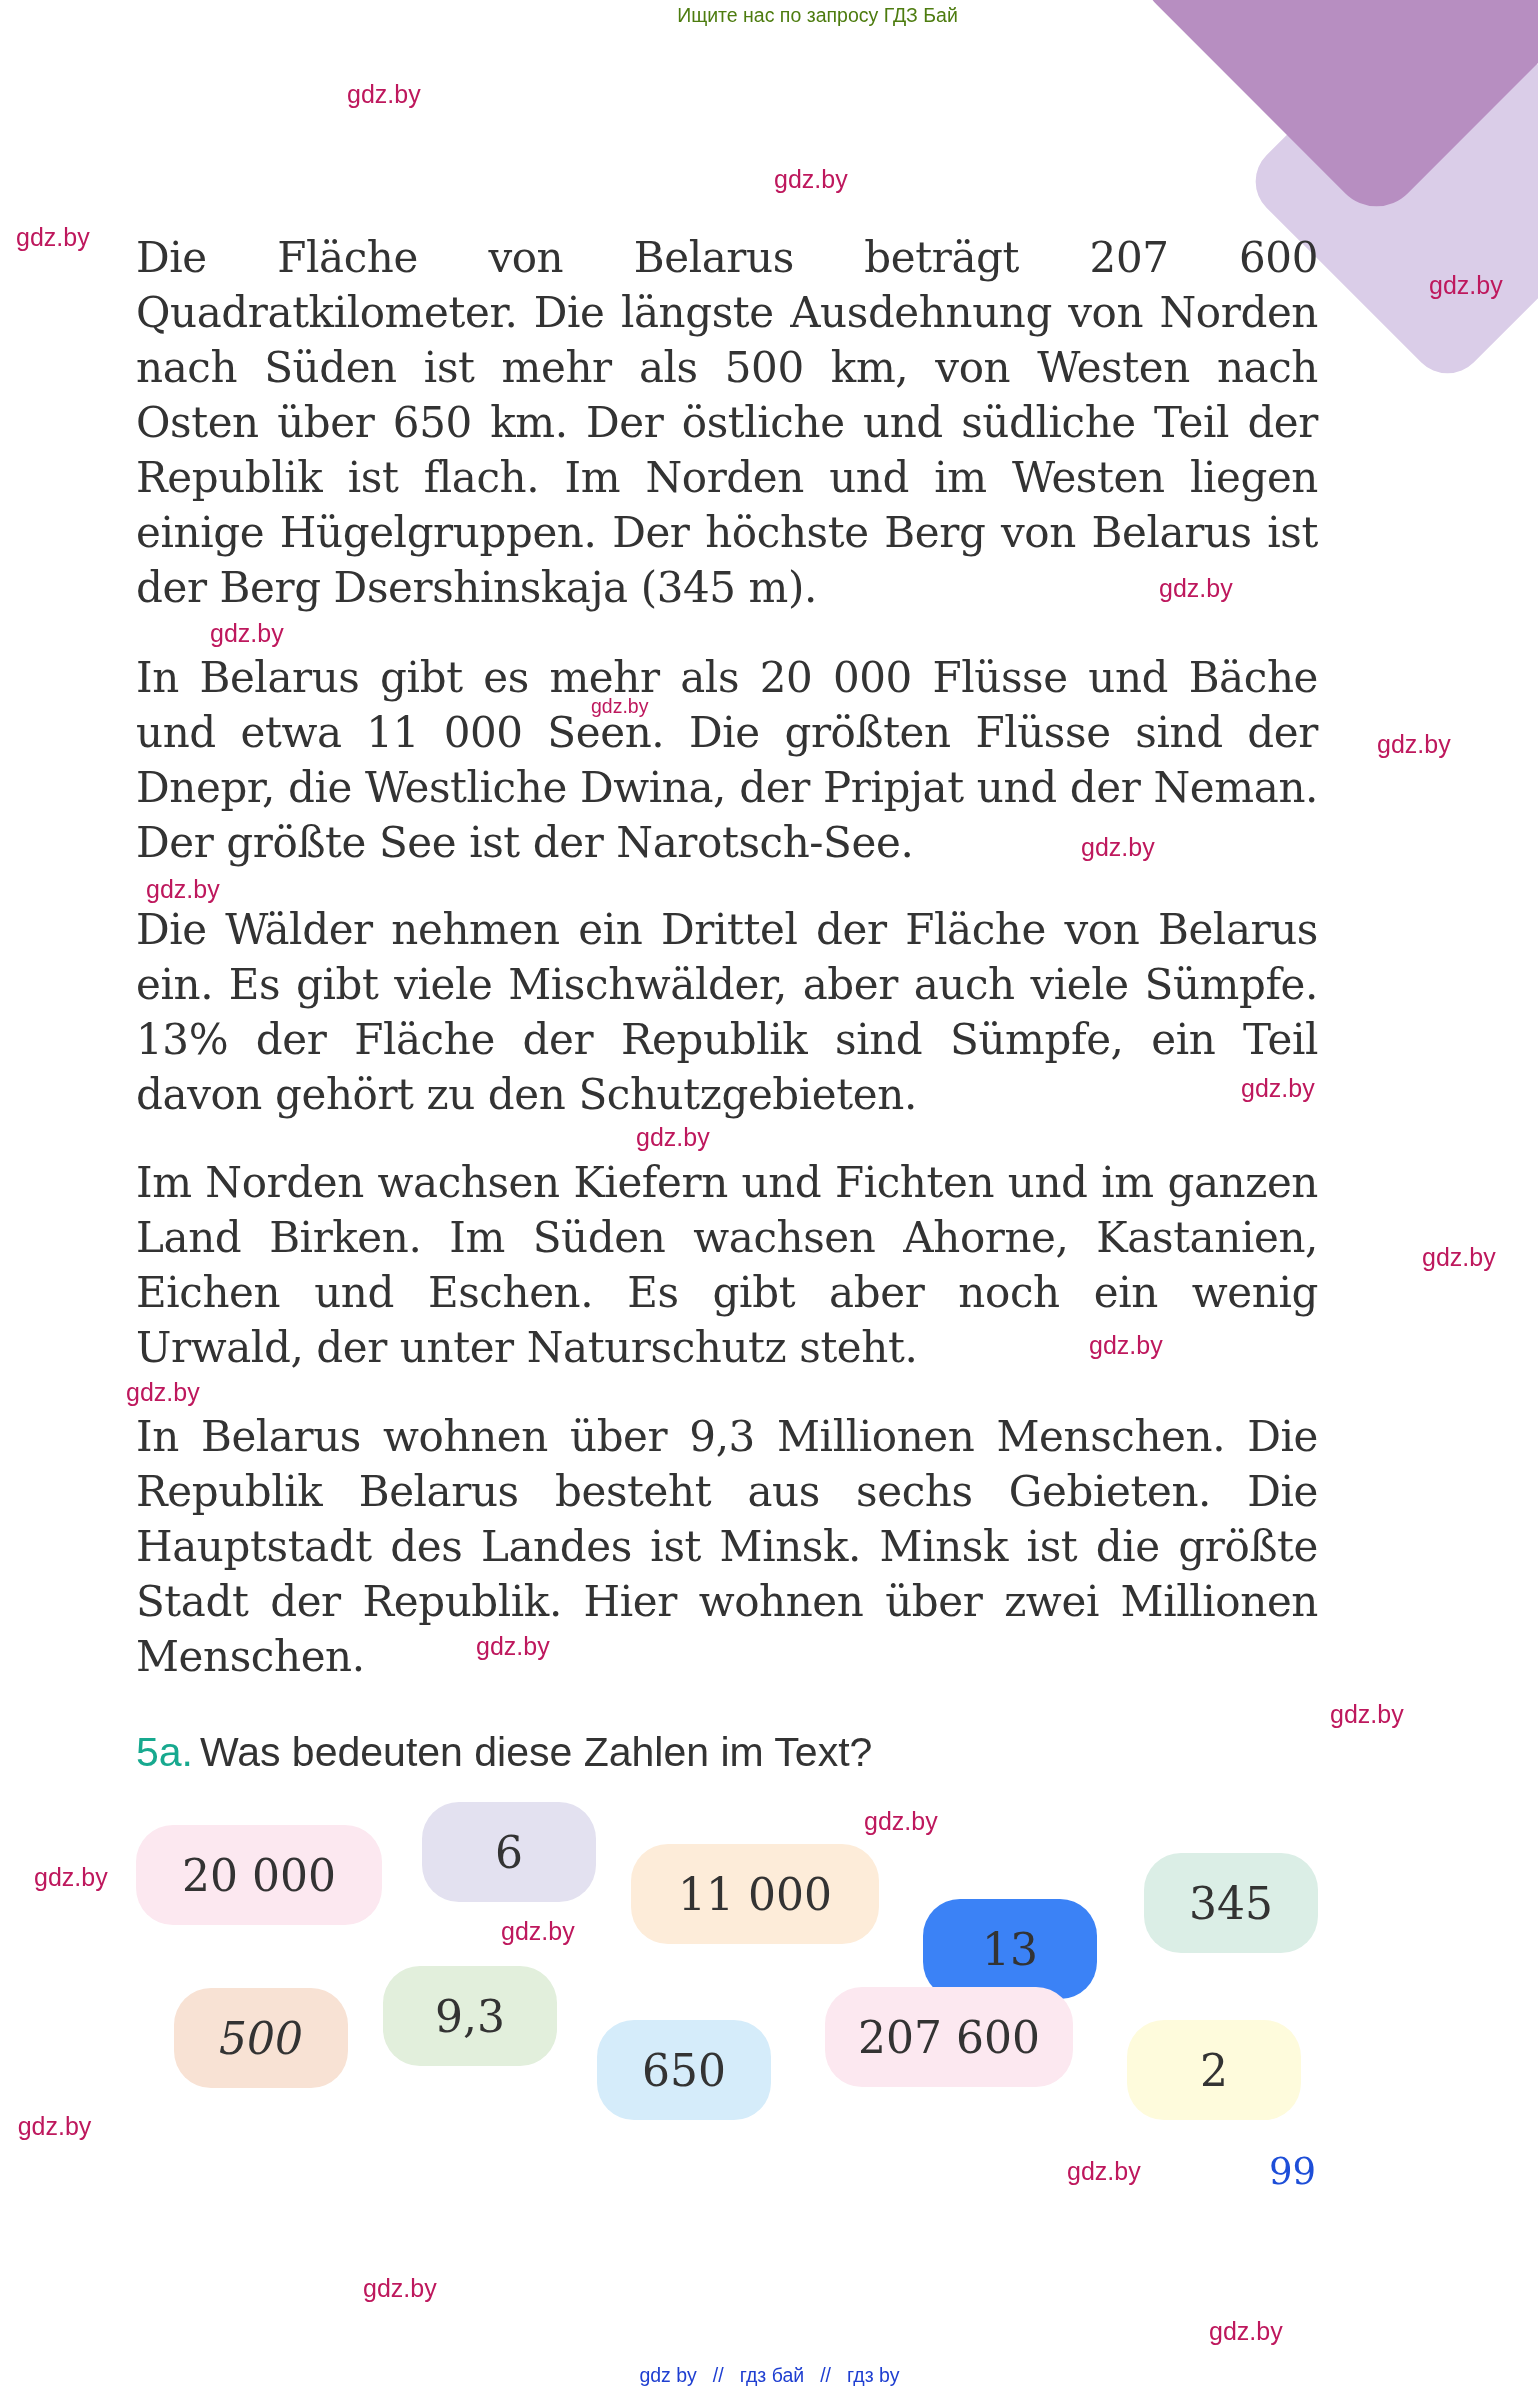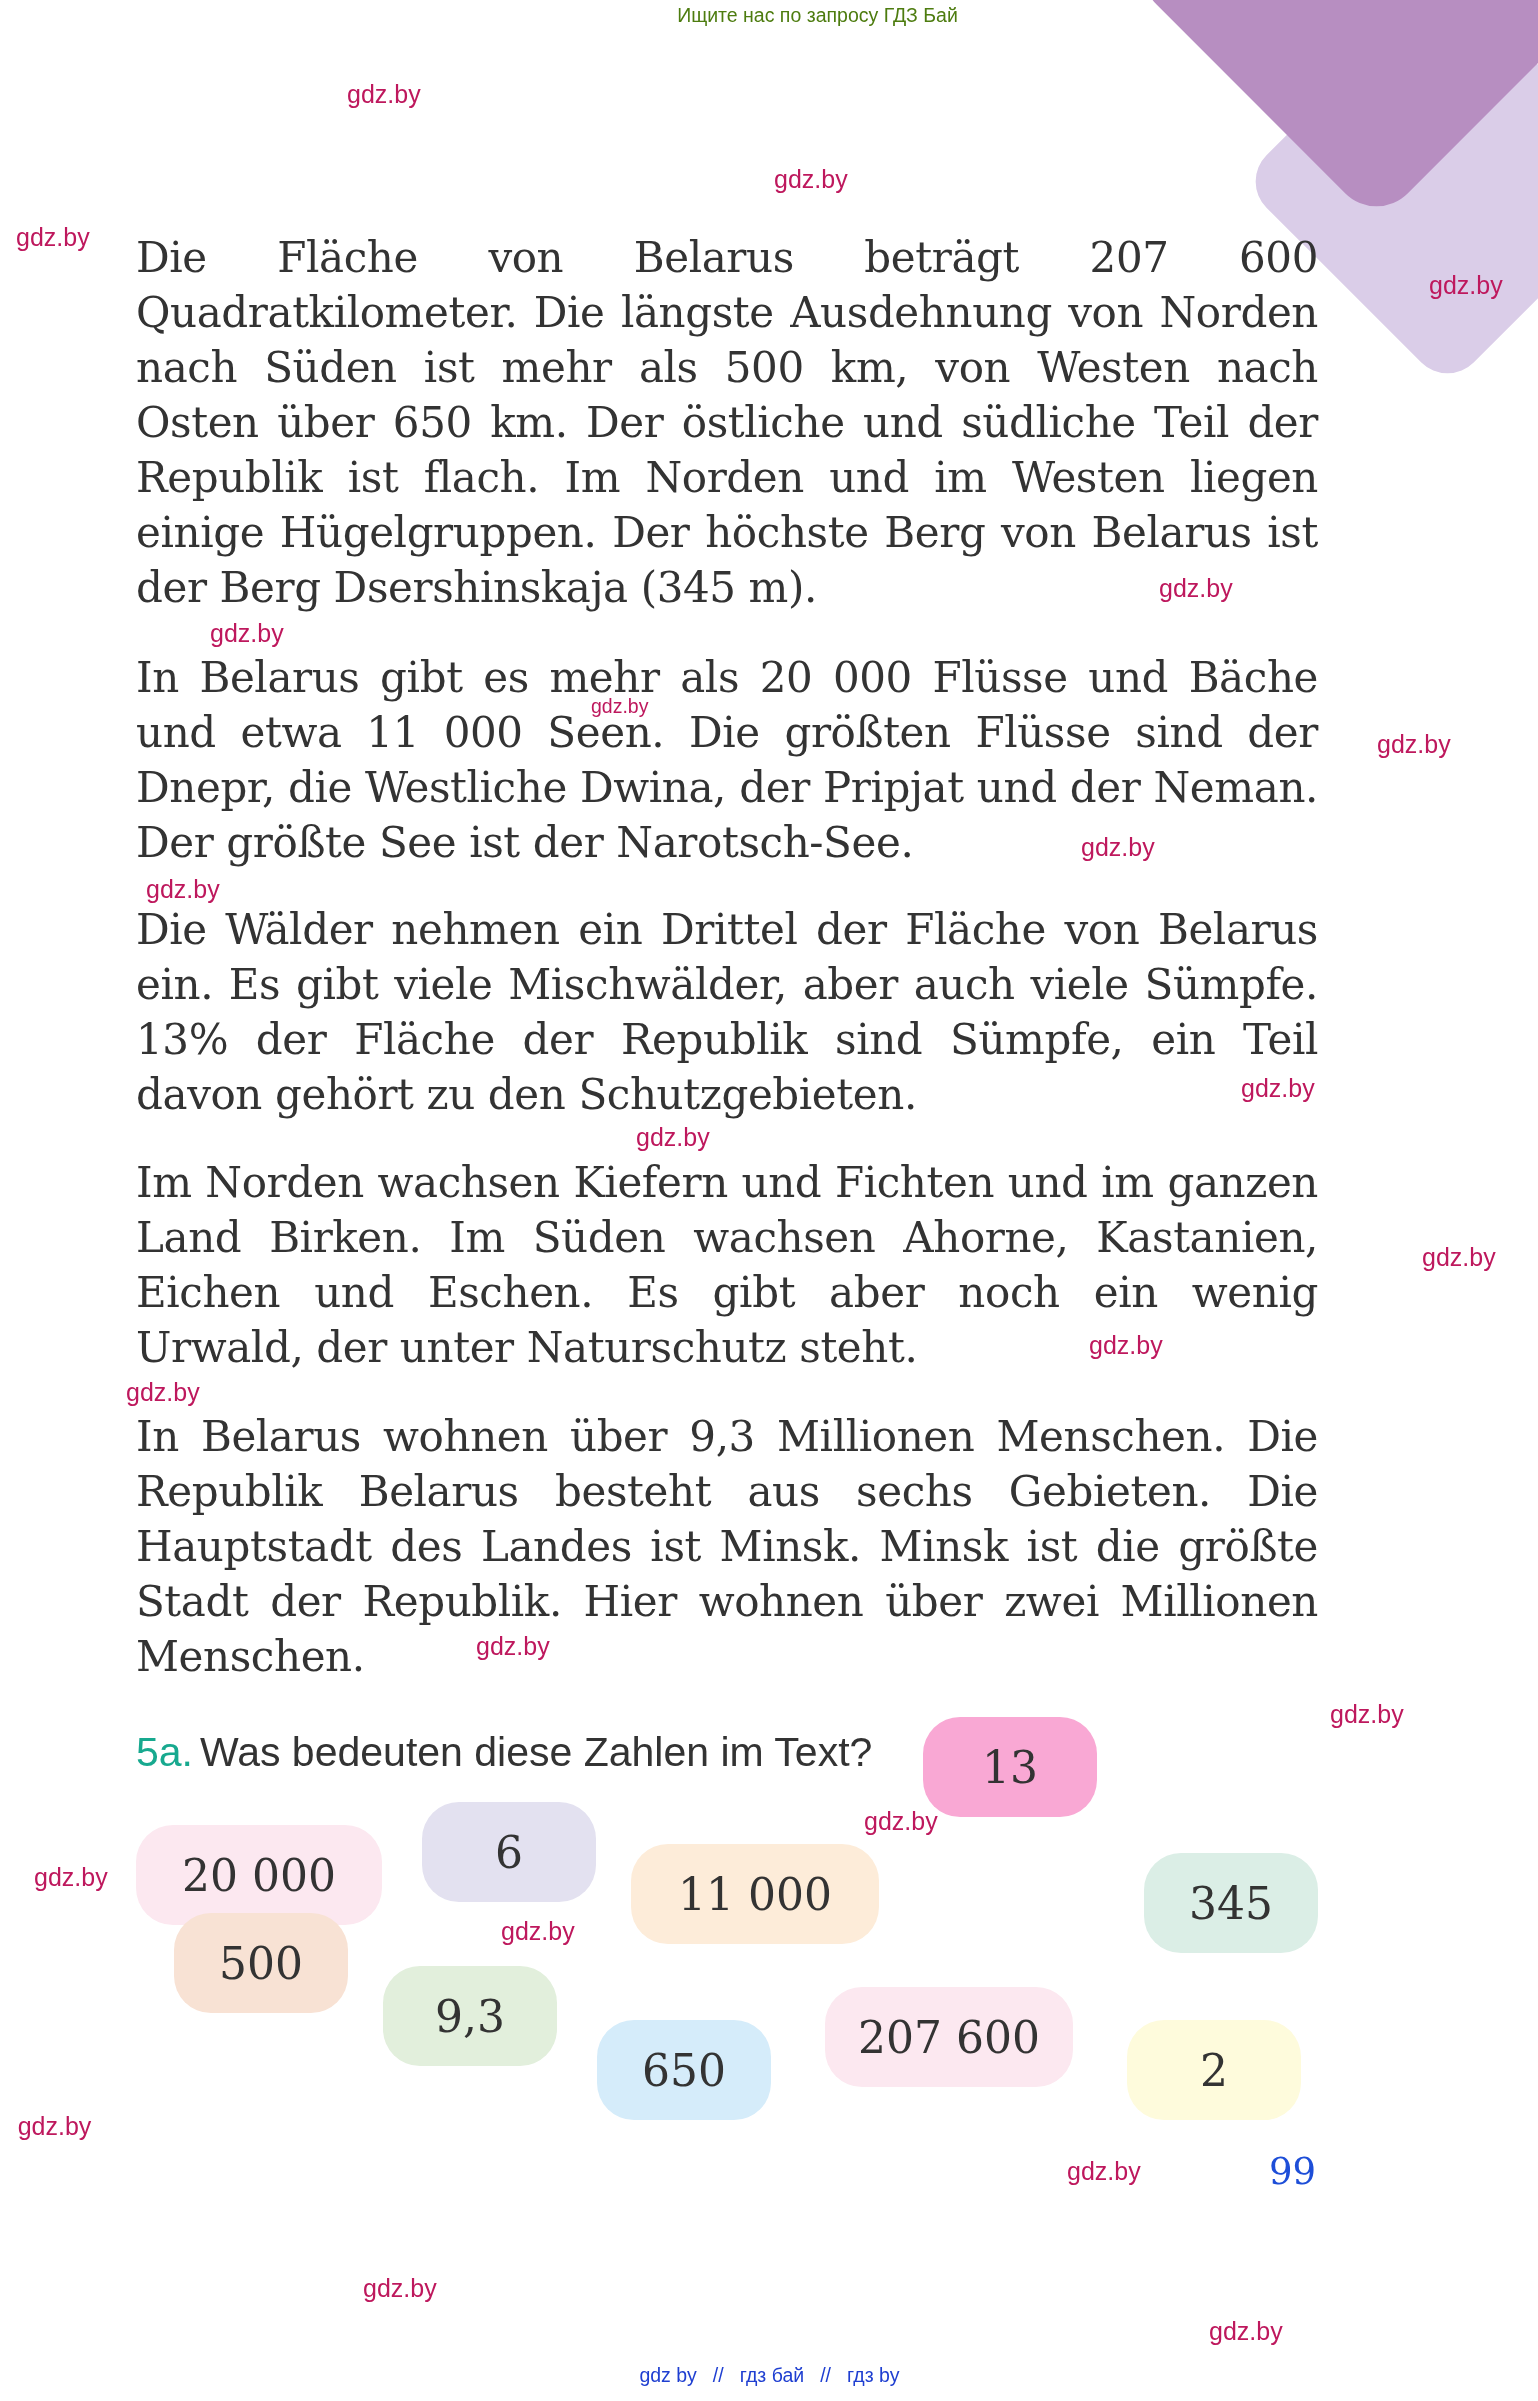--- a/index.html
+++ b/index.html
@@ -68,23 +68,23 @@
   <p>In Belarus wohnen über 9,3 Millionen Menschen. Die Republik Belarus besteht aus sechs Gebieten. Die Hauptstadt des Landes ist Minsk. Minsk ist die größte Stadt der Republik. Hier wohnen über zwei Millionen Menschen.</p>
 </div>
 
 <div class="task">
   <span class="num">5a.</span><span>Was bedeuten diese Zahlen im Text?</span>
 </div>
 
 <div class="chip" style="left:136px;top:1825px;width:246px;height:100px;background:#fce8f0;">20 000</div>
 <div class="chip" style="left:422px;top:1802px;width:174px;height:100px;background:#e3e1f0;">6</div>
 <div class="chip" style="left:631px;top:1844px;width:248px;height:100px;background:#fdecd9;">11 000</div>
-<div class="chip" style="left:923px;top:1717px;width:174px;height:100px;background:#f9a8d4;">13</div>
+<div class="chip" style="left:923px;top:1899px;width:174px;height:100px;background:#3b82f6;">13</div>
 <div class="chip" style="left:1144px;top:1853px;width:174px;height:100px;background:#dbeee6;">345</div>
-<div class="chip" style="left:174px;top:1913px;width:174px;height:100px;background:#f8e2d4;">500</div>
+<div class="chip" style="left:174px;top:1988px;width:174px;height:100px;background:#f8e2d4;font-style:italic;">500</div>
 <div class="chip" style="left:383px;top:1966px;width:174px;height:100px;background:#e2efdc;">9,3</div>
 <div class="chip" style="left:597px;top:2020px;width:174px;height:100px;background:#d5ecfa;">650</div>
 <div class="chip" style="left:825px;top:1987px;width:248px;height:100px;background:#fce8f0;">207 600</div>
 <div class="chip" style="left:1127px;top:2020px;width:174px;height:100px;background:#fefbdc;">2</div>
 
 <div class="page-num">99</div>
 
 <div class="bottom-banner">
   <span>gdz by</span>
   <span>//</span>

